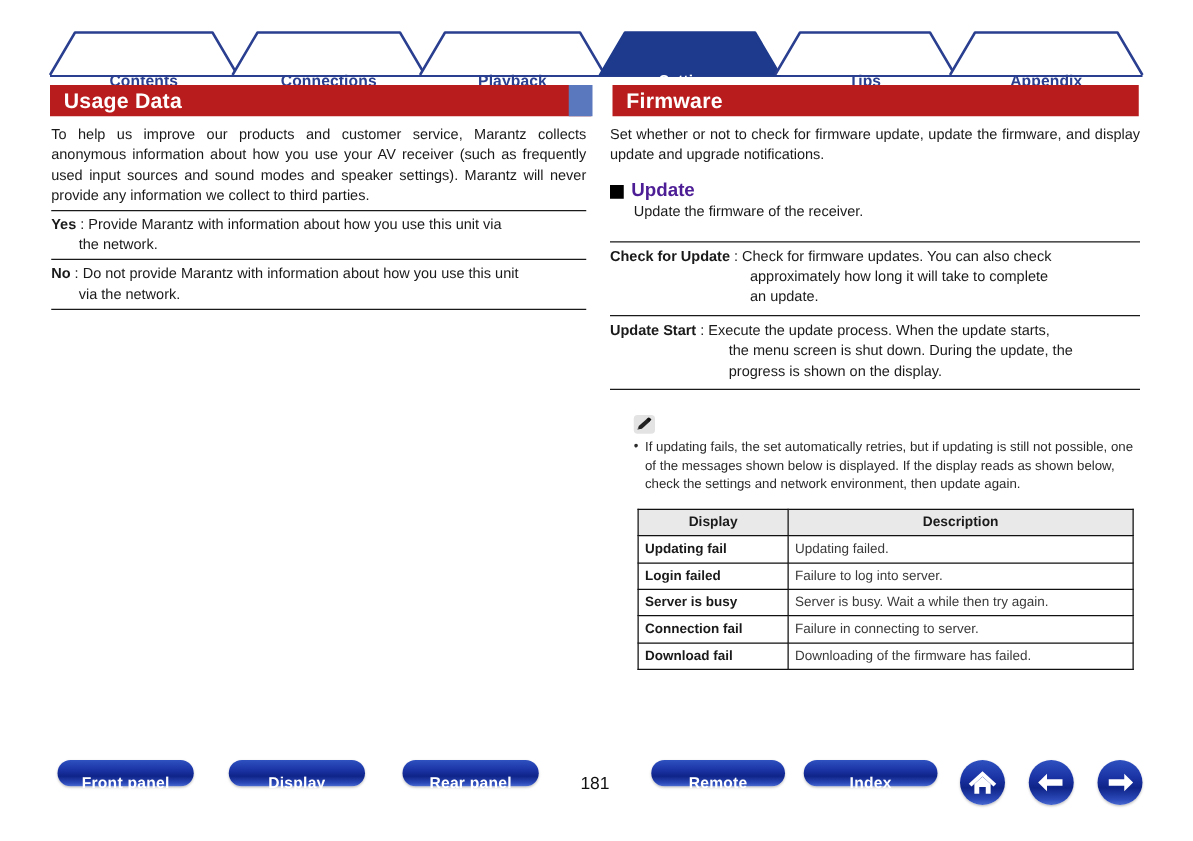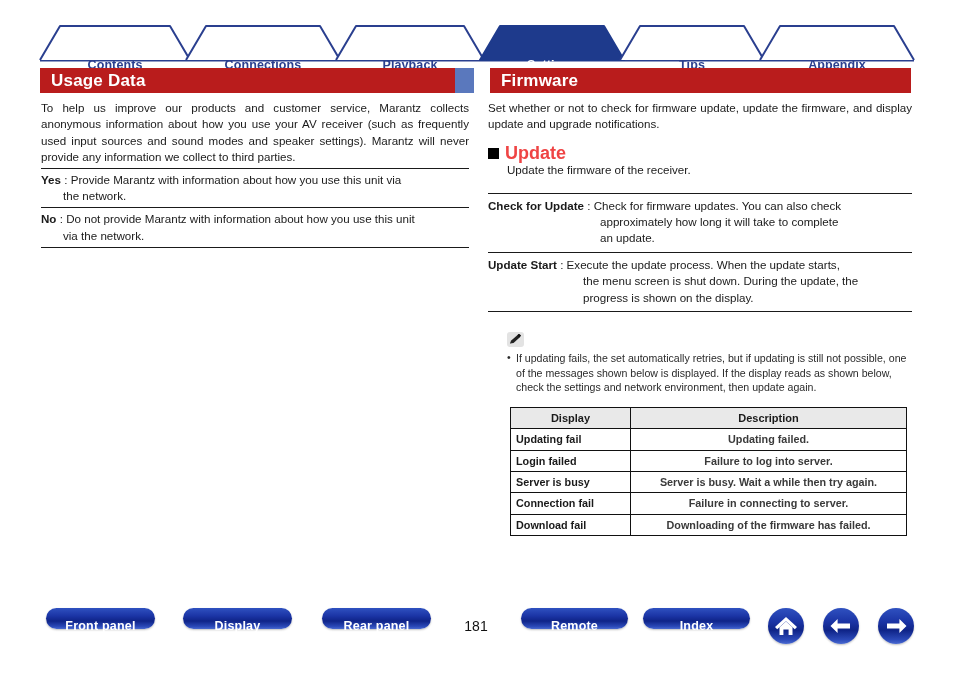--- a/index.html
+++ b/index.html
@@ -110,24 +110,24 @@
   .defrow2 .d-cont {
     padding-left: 112px;
     text-align: justify;
   }
   .defrow2 .d-cont.nofill { text-align: left; }
   .d-cont2 { padding-left: 95px; text-align: justify; }
   .d-cont2.nofill { text-align: left; }
 
   
   .subhead {
-    font-size: 18px;
+    font-size: 15px;
     font-weight: bold;
     margin: 12px 0 1px 0;
-    color: #ef4444;
+    color: #4c1d95;
     display: flex;
     align-items: center;
     gap: 6px;
   }
   .sq-bullet {
     width: 11px;
     height: 11px;
     background: #000000;
     display: inline-block;
   }
@@ -190,22 +190,21 @@
     font-weight: bold;
     text-align: center;
     font-size: 11px;
   }
   .msg-table td.disp {
     font-weight: bold;
     white-space: nowrap;
   }
   .msg-table td.desc {
     color: #3a3a3a;
-    font-weight: bold;
-    text-align: center;
+    font-weight: normal;
   }
   .col-disp { width: 120px; }
 
   
   .footer {
     position: absolute;
     left: 0;
     top: 608px;
     width: 954px;
     height: 42px;

